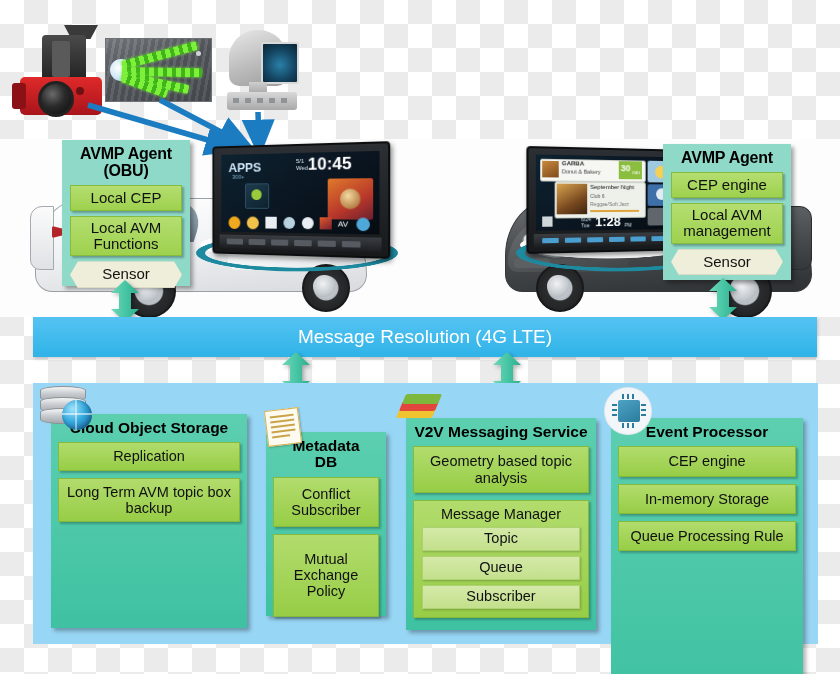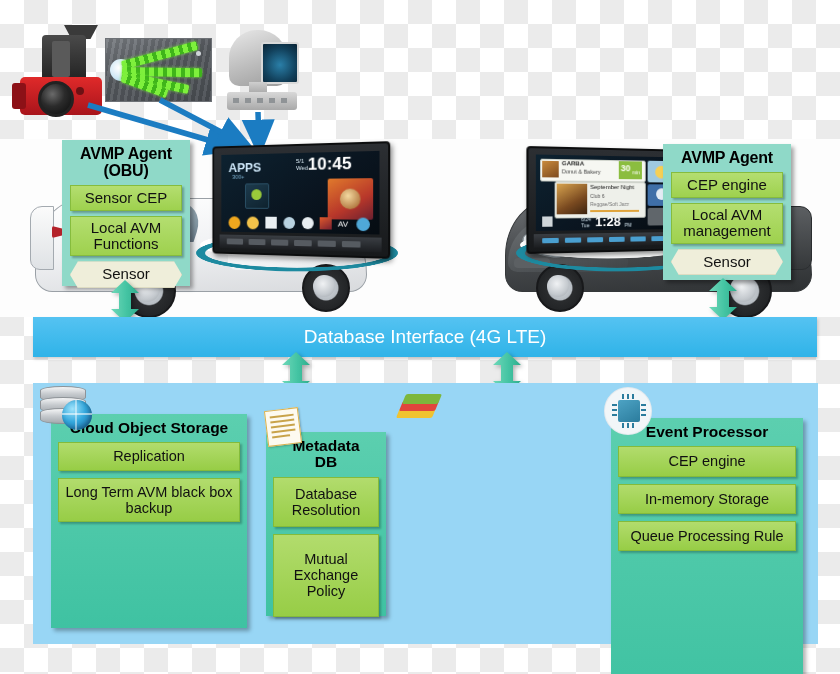--- a/index.html
+++ b/index.html
@@ -509,21 +509,21 @@
       <div class="hu-btn" style="left:96px; top:4px; width:16px; height:5px; background:#4a9fd0;"></div>
       <div class="hu-btn" style="left:118px;top:4px; width:16px; height:5px; background:#4a9fd0;"></div>
     </div>
   </div>
 
   <div class="agent-panel" style="left:62px; top:140px; width:128px; height:146px;">
     <div class="agent-title">
       <div>AVMP Agent</div>
       <div>(OBU)</div>
     </div>
-    <div class="agent-item">Sensor CEP</div>
+    <div class="agent-item">Local CEP</div>
     <div class="agent-item" style="padding:3px 2px;">Local AVM Functions</div>
     <div class="sensor-hex">Sensor</div>
   </div>
 
   <div class="agent-panel" style="left:663px; top:144px; width:128px; height:136px;">
     <div class="agent-title">
       <div>AVMP Agent</div>
     </div>
     <div class="agent-item">CEP engine</div>
     <div class="agent-item" style="padding:3px 2px;">Local AVM management</div>
@@ -538,66 +538,76 @@
           <stop offset="100%" stop-color="#2fae8d"></stop>
       </linearGradient>
     </defs>
     <path d="M15,0 L29,13 L21,13 L21,29 L29,29 L15,42 L1,29 L9,29 L9,13 L1,13 Z" fill="url(#tg1)"></path>
   </svg>
   <svg class="darrow" style="left:708px; top:278px; height:42px;" viewBox="0 0 30 42">
     <path d="M15,0 L29,13 L21,13 L21,29 L29,29 L15,42 L1,29 L9,29 L9,13 L1,13 Z" fill="url(#tg1)"></path>
   </svg>
 
   <div id="msg-bar">
-    <span>Database Interface (4G LTE)</span>
+    <span>Message Resolution (4G LTE)</span>
   </div>
 
   <svg class="darrow" style="left:281px; top:352px; height:42px;" viewBox="0 0 30 42">
     <path d="M15,0 L29,13 L21,13 L21,29 L29,29 L15,42 L1,29 L9,29 L9,13 L1,13 Z" fill="url(#tg1)"></path>
   </svg>
   <svg class="darrow" style="left:492px; top:352px; height:42px;" viewBox="0 0 30 42">
     <path d="M15,0 L29,13 L21,13 L21,29 L29,29 L15,42 L1,29 L9,29 L9,13 L1,13 Z" fill="url(#tg1)"></path>
   </svg>
 
   <div id="cloud-panel"></div>
 
   <div class="svc-box" style="left:51px; top:414px; width:196px; height:214px;">
     <div class="svc-title">Cloud Object Storage</div>
     <div class="svc-item">Replication</div>
-    <div class="svc-item">Long Term AVM black box backup</div>
+    <div class="svc-item">Long Term AVM topic box backup</div>
   </div>
 
   <div style="position:absolute; left:38px; top:384px; width:62px; height:52px;">
     <div class="icon-db-cyl" style="left:2px;  top:2px;  width:44px; height:14px;"></div>
     <div class="icon-db-cyl" style="left:2px;  top:13px; width:44px; height:14px;"></div>
     <div class="icon-db-cyl" style="left:2px;  top:24px; width:44px; height:14px;"></div>
     <div class="icon-globe" style="left:24px; top:16px; width:30px; height:30px;"></div>
     <div style="position:absolute; left:24px; top:29px; width:30px; height:2px; background:rgba(255,255,255,0.55);"></div>
     <div style="position:absolute; left:37px; top:16px; width:2px; height:30px; background:rgba(255,255,255,0.45);"></div>
   </div>
 
   <div class="svc-box" style="left:266px; top:432px; width:120px; height:184px;">
     <div class="svc-title">
       <div>Metadata</div>
       <div>DB</div>
     </div>
-    <div class="svc-item" style="padding:8px 3px;">Database Resolution</div>
+    <div class="svc-item" style="padding:8px 3px;">Conflict Subscriber</div>
     <div class="svc-item" style="padding:16px 3px;">Mutual Exchange Policy</div>
   </div>
 
   <div style="position:absolute; left:262px; top:407px; width:42px; height:40px;">
     <div class="icon-doc" style="left:4px; top:2px; width:32px; height:34px;">
       <div class="doc-line" style="left:4px; top:5px;  width:24px;"></div>
       <div class="doc-line" style="left:4px; top:10px; width:24px;"></div>
       <div class="doc-line" style="left:4px; top:15px; width:24px;"></div>
       <div class="doc-line" style="left:4px; top:20px; width:24px;"></div>
       <div class="doc-line" style="left:4px; top:25px; width:18px;"></div>
     </div>
   </div>
 
+  <div class="svc-box" style="left:406px; top:418px; width:190px; height:212px;">
+    <div class="svc-title">V2V Messaging Service</div>
+    <div class="svc-item" style="padding:6px 3px;">Geometry based topic analysis</div>
+    <div class="svc-item group">
+      <div>Message Manager</div>
+      <div class="svc-subitem">Topic</div>
+      <div class="svc-subitem">Queue</div>
+      <div class="svc-subitem">Subscriber</div>
+    </div>
+  </div>
 
   <div style="position:absolute; left:396px; top:390px; width:48px; height:36px;">
     <div class="icon-stack-layer" style="left:2px;  top:18px; width:36px; height:10px; background:#f0c330;"></div>
     <div class="icon-stack-layer" style="left:5px;  top:11px; width:36px; height:10px; background:#e1453c;"></div>
     <div class="icon-stack-layer" style="left:8px;  top:4px;  width:36px; height:10px; background:#7db73c;"></div>
   </div>
 
   <div class="svc-box" style="left:611px; top:418px; width:192px; height:280px;">
     <div class="svc-title">Event Processor</div>
     <div class="svc-item" style="padding:6px 3px;">CEP engine</div>

